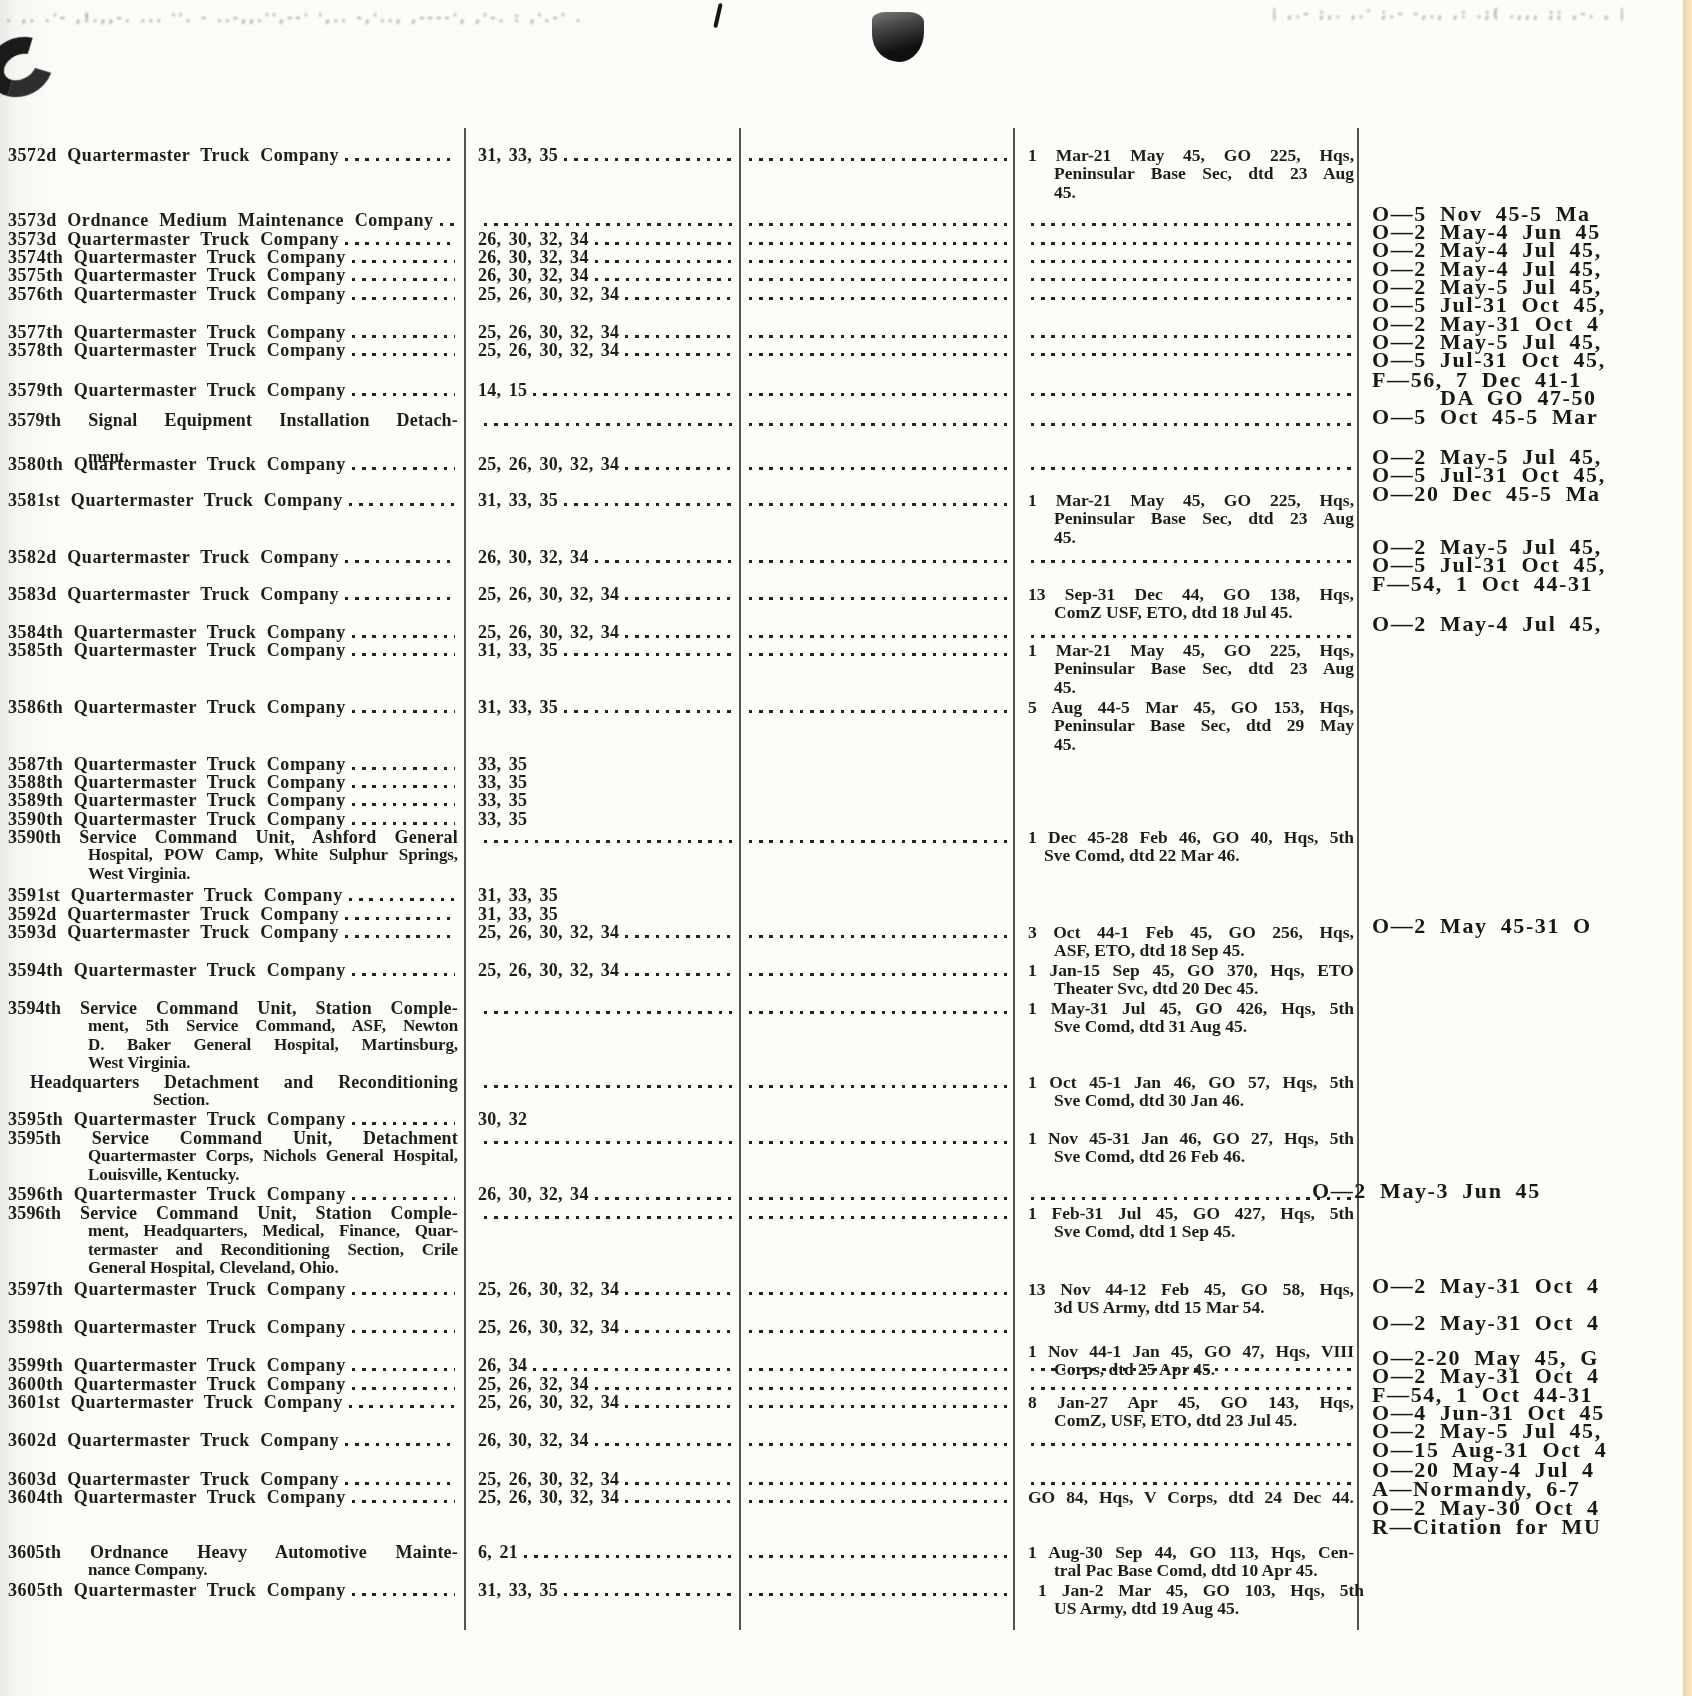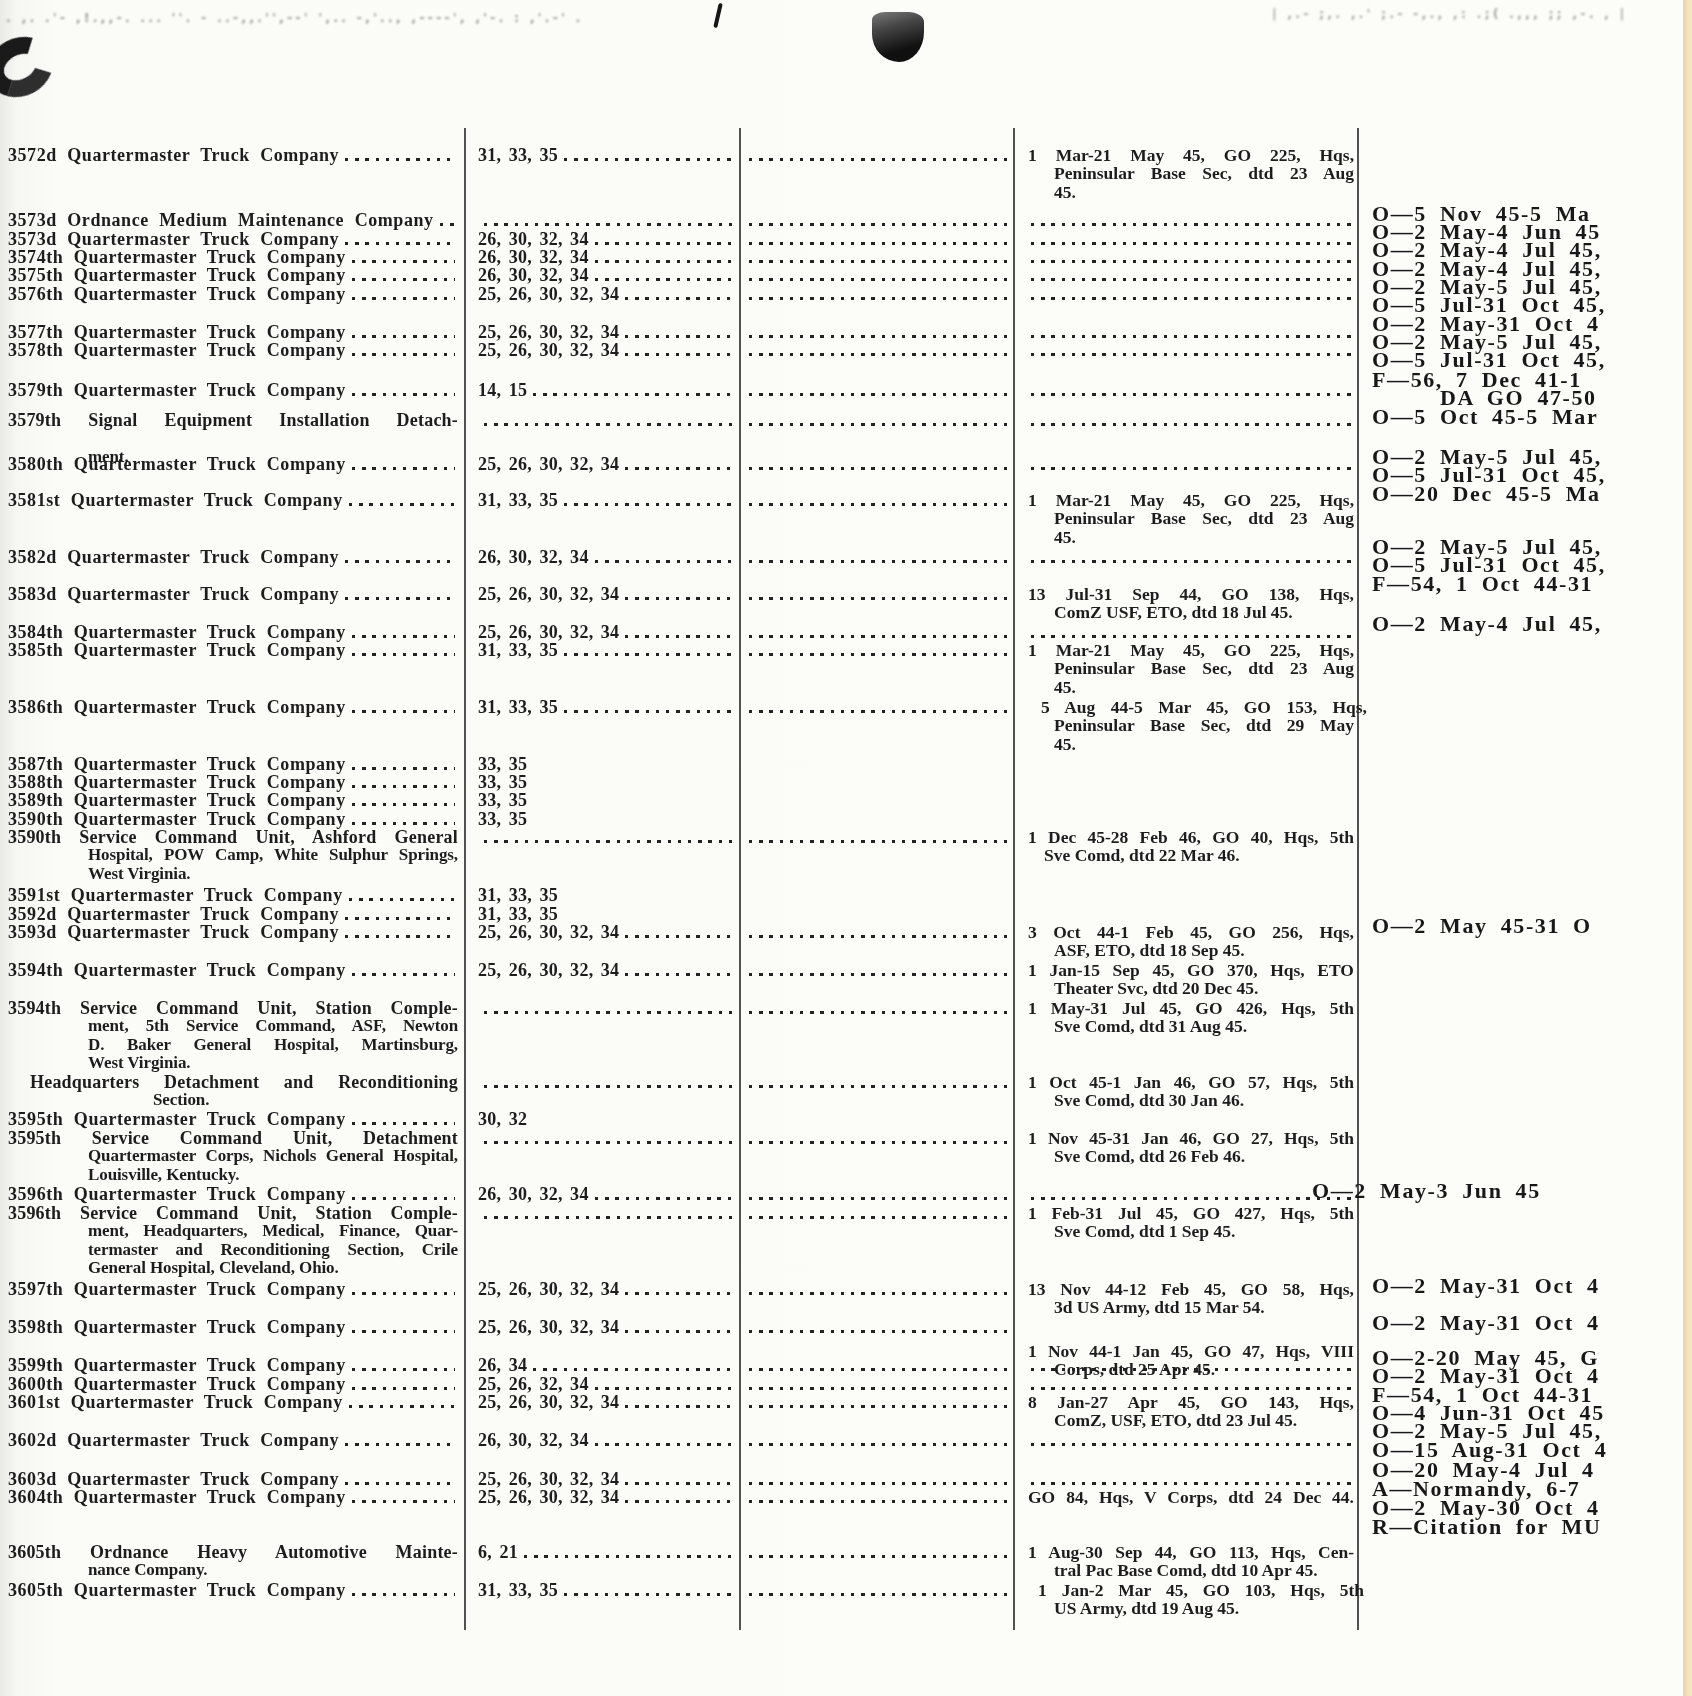--- a/index.html
+++ b/index.html
@@ -305,21 +305,21 @@
           </div>
         </div>
         <div class="c c2">
           <div class="nm">25, 26, 30, 32, 34</div>
           <div class="dots"></div>
         </div>
         <div class="c c3">
           <div class="dots solo"></div>
         </div>
         <div class="c c4">
-          <div class="line j" style="margin-left: 0px; width: 326px;">13 Jul-31 Sep 44, GO 138, Hqs,</div>
+          <div class="line j" style="margin-left: 0px; width: 326px;">13 Sep-31 Dec 44, GO 138, Hqs,</div>
           <div class="line" style="margin-left: 26px; width: 300px;">ComZ USF, ETO, dtd 18 Jul 45.</div>
         </div>
       </div>
       <div class="trow" style="top: 623px;">
         <div class="c c1">
           <div class="flex">
             <div class="nm">3584th Quartermaster Truck Company</div>
             <div class="dots"></div>
           </div>
         </div>
@@ -362,21 +362,21 @@
           </div>
         </div>
         <div class="c c2">
           <div class="nm">31, 33, 35</div>
           <div class="dots"></div>
         </div>
         <div class="c c3">
           <div class="dots solo"></div>
         </div>
         <div class="c c4">
-          <div class="line j" style="margin-left: 13px; width: 326px;">5 Aug 44-5 Mar 45, GO 153, Hqs,</div>
+          <div class="line j" style="margin-left: 0px; width: 326px;">5 Aug 44-5 Mar 45, GO 153, Hqs,</div>
           <div class="line j" style="margin-left: 26px; width: 300px;">Peninsular Base Sec, dtd 29 May</div>
           <div class="line" style="margin-left: 26px; width: 300px;">45.</div>
         </div>
       </div>
       <div class="trow" style="top: 755px;">
         <div class="c c1">
           <div class="flex">
             <div class="nm">3587th Quartermaster Truck Company</div>
             <div class="dots"></div>
           </div>

